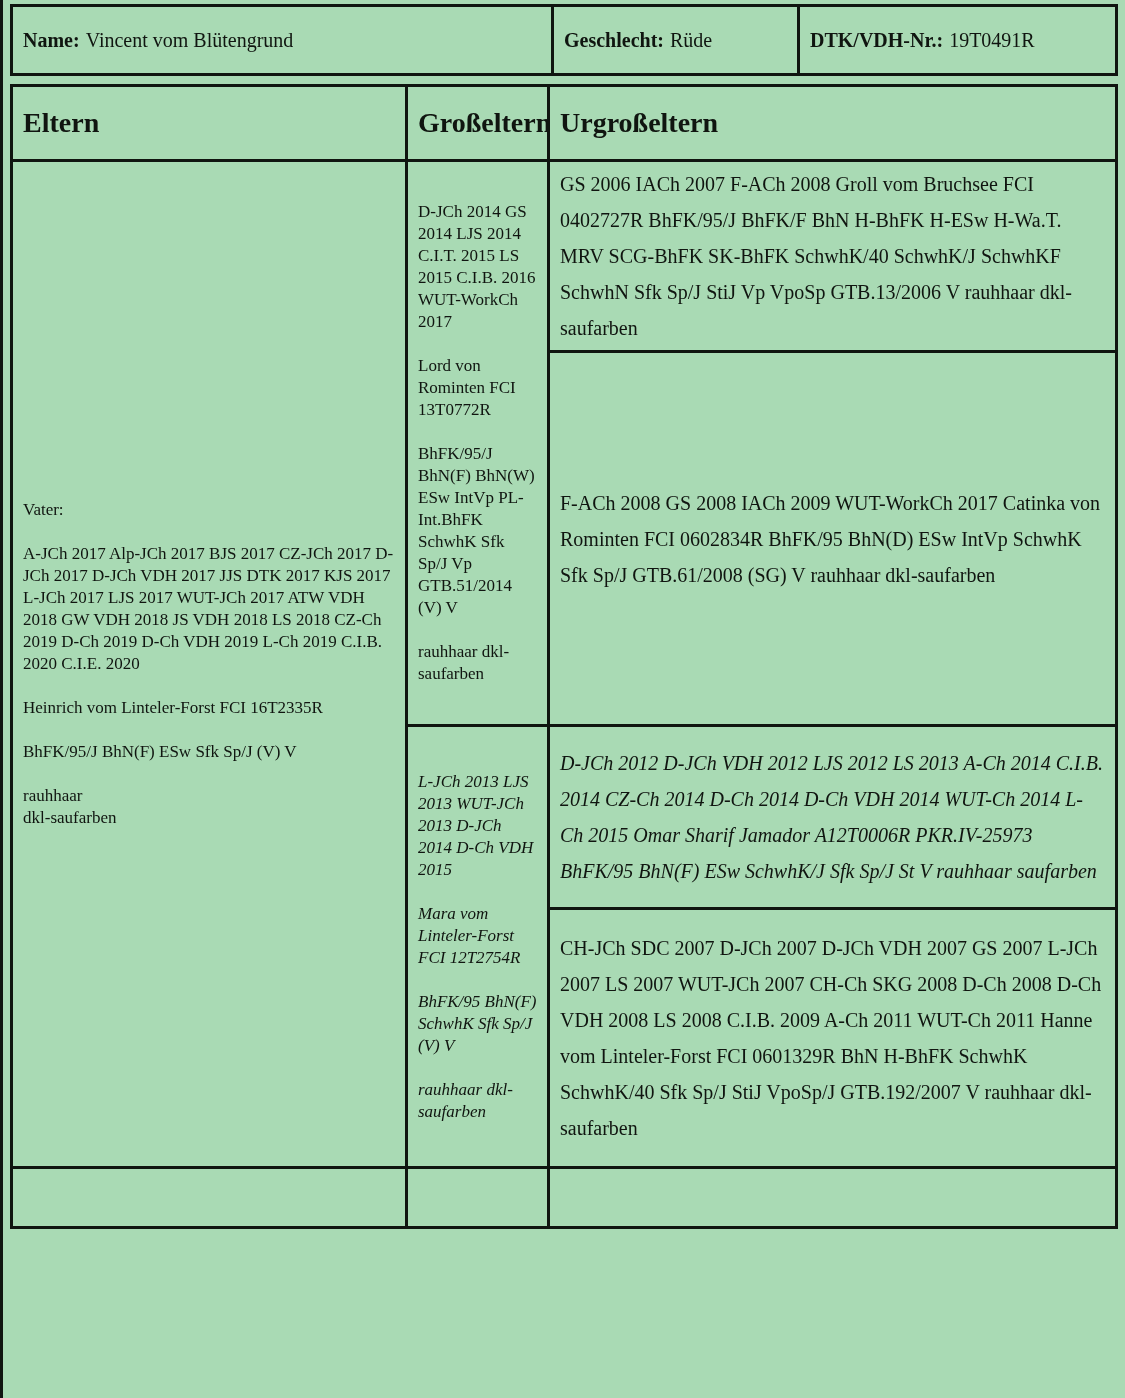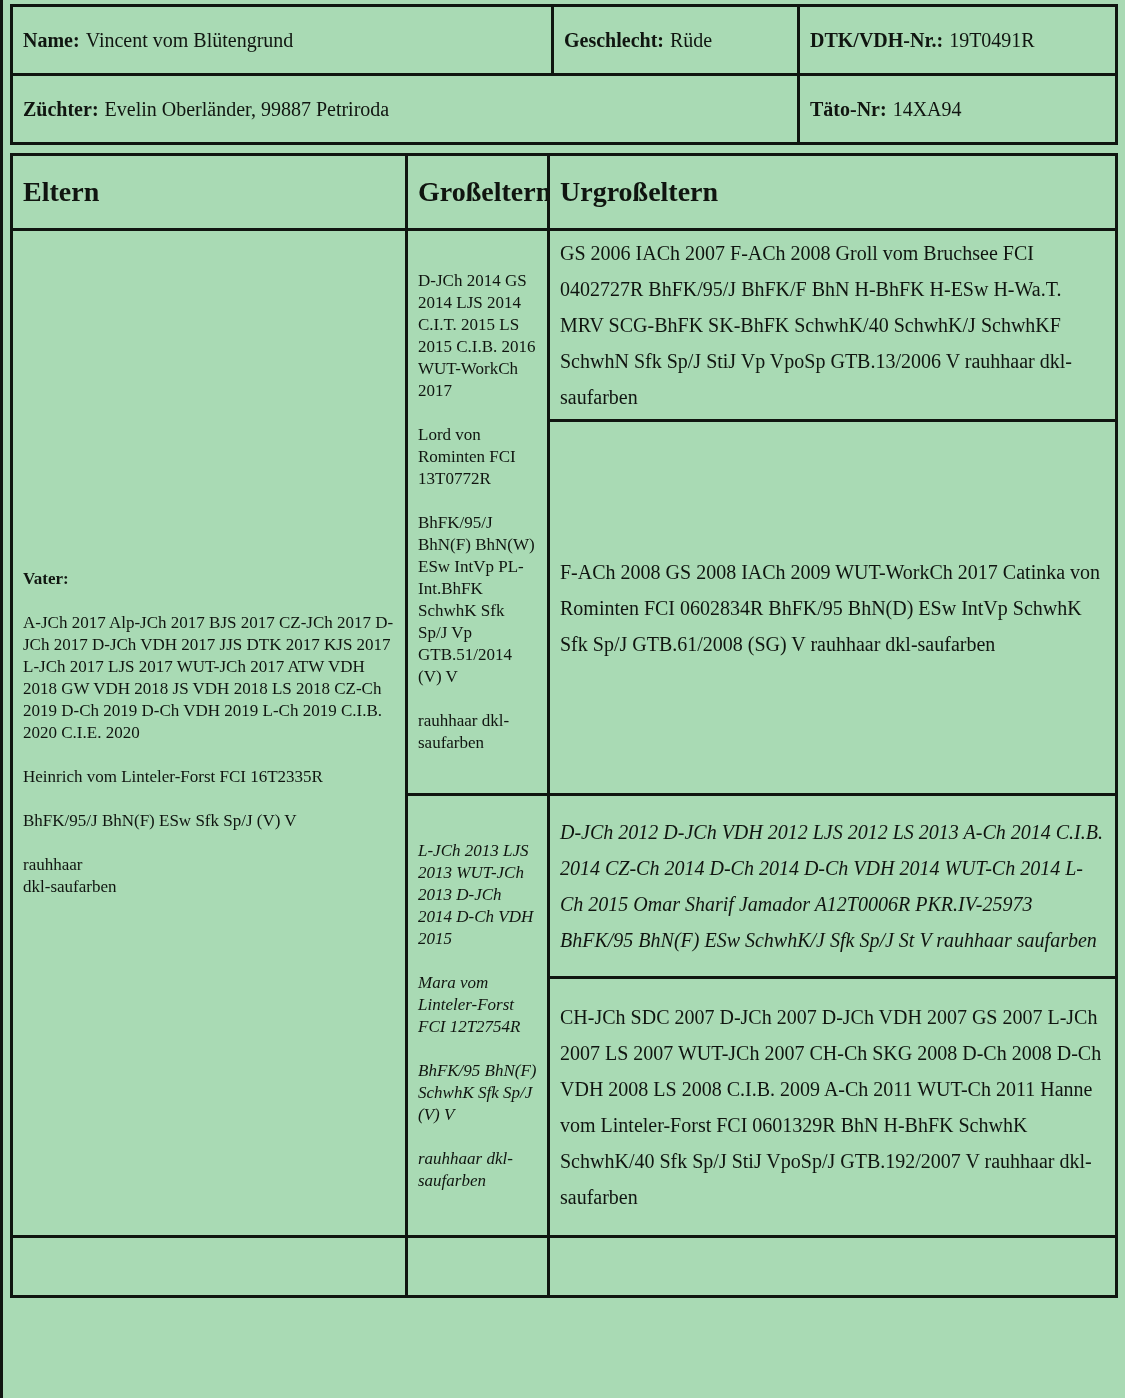--- a/index.html
+++ b/index.html
@@ -59,21 +59,21 @@
   .cell p{margin:22px 0;white-space:pre-line;}
   .eltern-cell,.g-cell{
     font-size:17px;
     line-height:22px;
   }
   .ug-cell{
     font-size:20px;
     line-height:36px;
   }
   .ug-cell p{margin:0;white-space:pre-line;}
-  .vater-label{font-weight:bold;}
+  .vater-label{font-weight:normal;}
   tr.r1{height:182px;}
   tr.r2{height:374px;}
   tr.r3{height:183px;font-style:italic;}
   tr.r4{height:259px;}
   tr.cut{height:60px;}
 </style>
 </head>
 <body>
 
 <div class="page">
@@ -89,28 +89,20 @@
       <tbody>
           <tr>
         <td>
           <span class="lbl">Name:</span><span>Vincent vom Blütengrund</span>
         </td>
         <td>
           <span class="lbl">Geschlecht:</span><span>Rüde</span>
         </td>
         <td>
           <span class="lbl">DTK/VDH-Nr.:</span><span>19T0491R</span>
-        </td>
-      </tr>
-      <tr>
-        <td colspan="2">
-          <span class="lbl">Züchter:</span><span>Evelin Oberländer, 99887 Petriroda</span>
-        </td>
-        <td>
-          <span class="lbl">Täto-Nr:</span><span>14XA94</span>
         </td>
       </tr>
     </tbody>
       </table>
 
     <table class="ped">
       <colgroup>
           <col style="width:395px">
           <col style="width:142px">
           <col style="width:568px">

